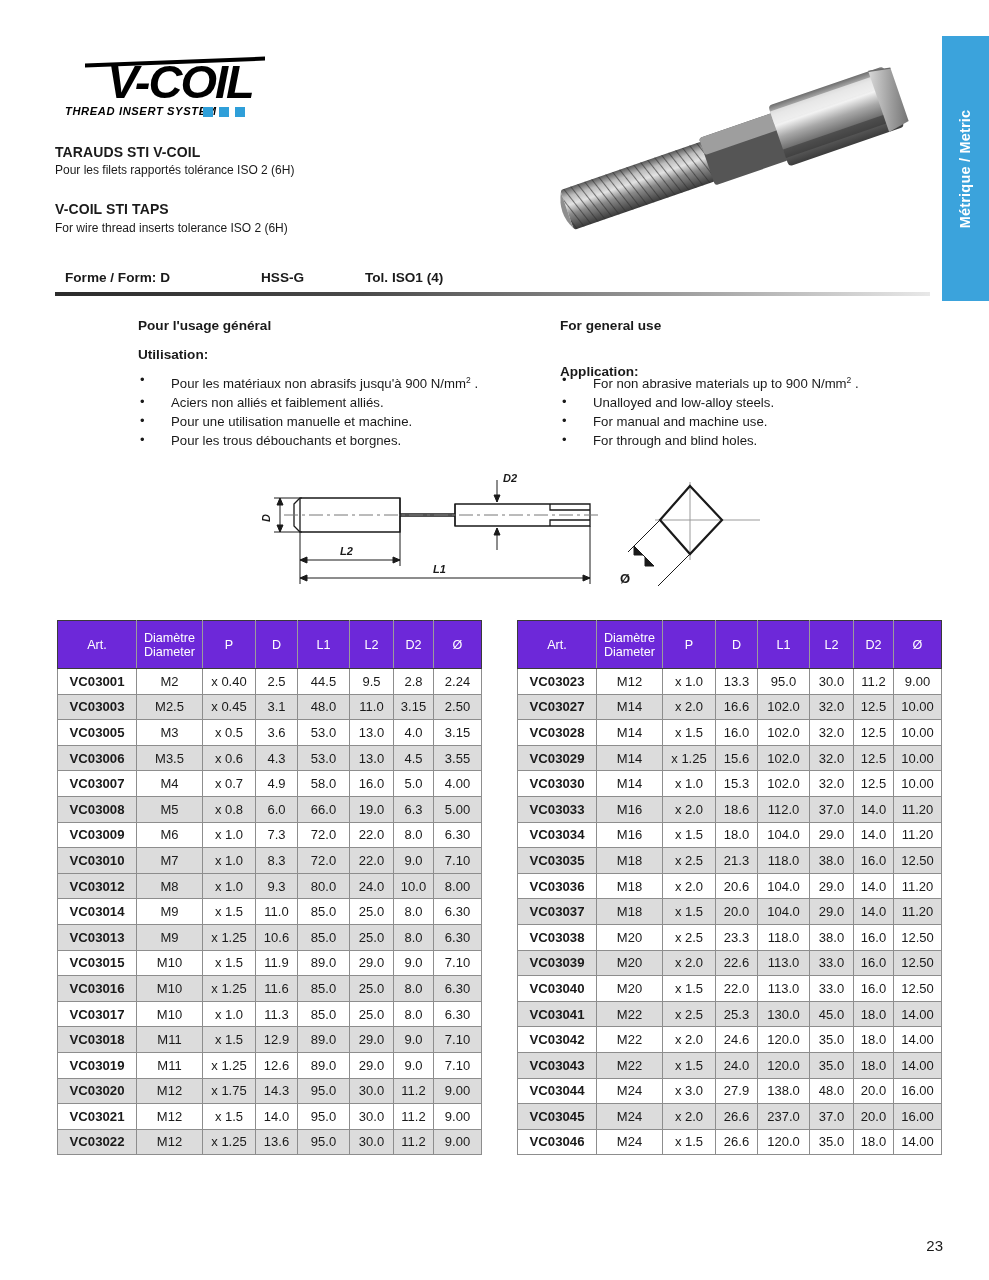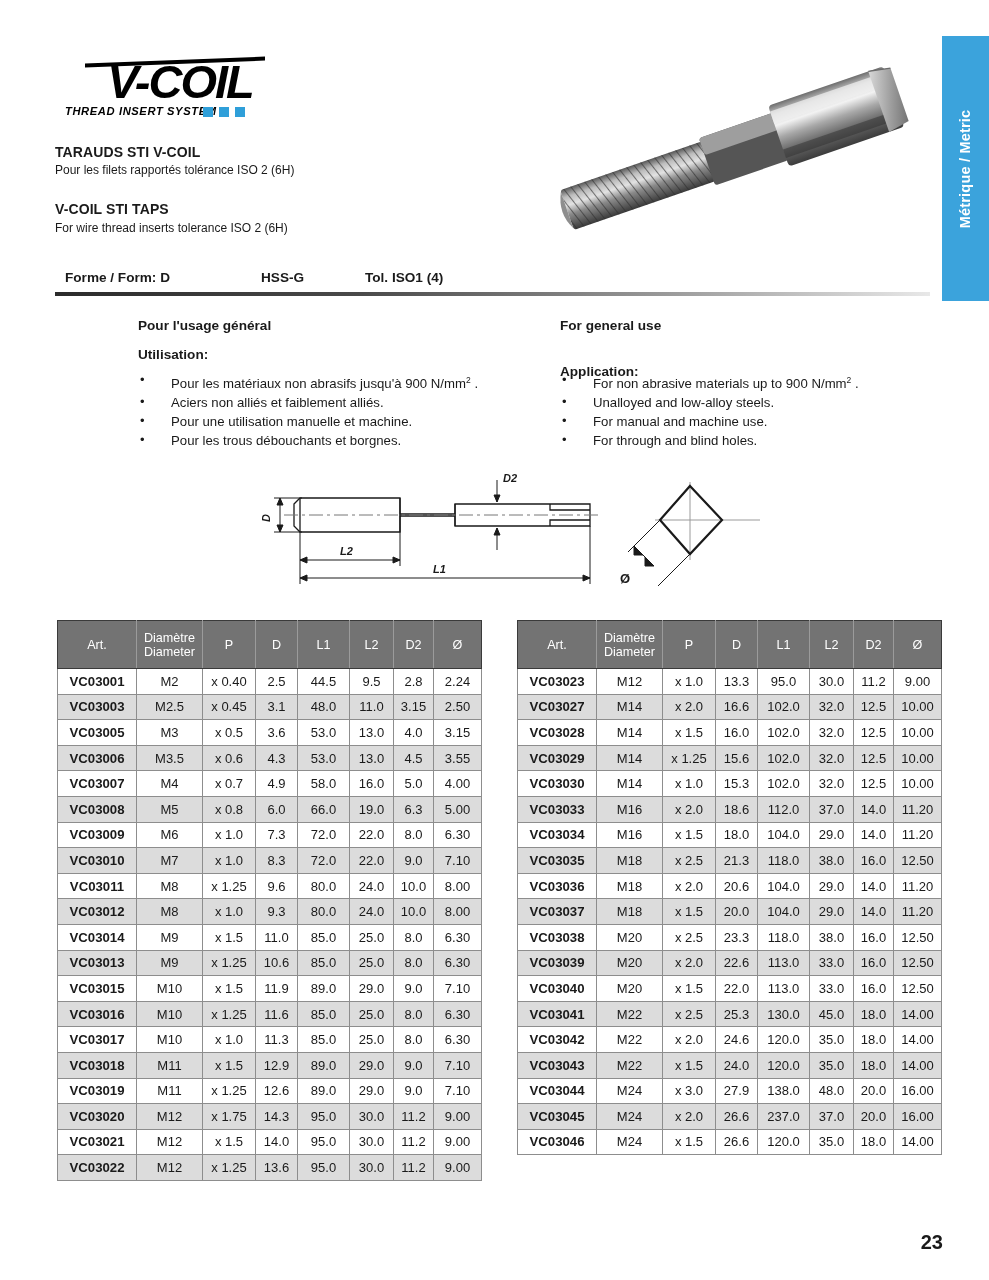--- a/index.html
+++ b/index.html
@@ -97,38 +97,38 @@
   #tbl-left  { left: 57px; top: 620px; }
   #tbl-right { left: 517px; top: 620px; }
   .tbl th, .tbl td {
     border: 1px solid #8d8d8d;
     text-align: center;
     font-size: 13px;
     height: 25.6px;
     padding: 0 2px;
   }
   .tbl thead th {
-    background: #737373; color: #ffffff;
+    background: #6d28d9; color: #ffffff;
     border: 1px solid #3a3a3a;
     border-right: 1px solid #9b9b9b;
     font-weight: normal; font-size: 12.6px;
     height: 48px; line-height: 14px;
   }
   .tbl thead th:last-child { border-right: 1px solid #3a3a3a; }
   .tbl tbody tr.odd  td { background: #ffffff; }
   .tbl tbody tr.even td { background: #dcdcdc; }
   .tbl td.art { font-weight: bold; font-size: 13.2px; }
   .c-art { width: 79px; }  .c-dia { width: 66px; }
   .c-p   { width: 53px; }  .c-d   { width: 42px; }
   .c-l1  { width: 52px; }  .c-l2  { width: 44px; }
   .c-d2  { width: 40px; }  .c-o   { width: 48px; }
 
   .pageno {
     position: absolute; right: 46px; bottom: 26px;
-    font-size: 20px; font-weight: bold;
+    font-size: 15px; font-weight: normal;
   }
 </style>
 </head>
 <body>
 
 <div class="page">
 
   <div class="side-tab">
     <span>Métrique / Metric</span>
   </div>
@@ -375,30 +375,20 @@
         <tr class="even">
           <td class="c-art art">VC03010</td>
           <td class="c-dia">M7</td>
           <td class="c-p">x 1.0</td>
           <td class="c-d">8.3</td>
           <td class="c-l1">72.0</td>
           <td class="c-l2">22.0</td>
           <td class="c-d2">9.0</td>
           <td class="c-o">7.10</td>
         </tr>
-        <tr class="odd">
-          <td class="c-art art">VC03011</td>
-          <td class="c-dia">M8</td>
-          <td class="c-p">x 1.25</td>
-          <td class="c-d">9.6</td>
-          <td class="c-l1">80.0</td>
-          <td class="c-l2">24.0</td>
-          <td class="c-d2">10.0</td>
-          <td class="c-o">8.00</td>
-        </tr>
         <tr class="even">
           <td class="c-art art">VC03012</td>
           <td class="c-dia">M8</td>
           <td class="c-p">x 1.0</td>
           <td class="c-d">9.3</td>
           <td class="c-l1">80.0</td>
           <td class="c-l2">24.0</td>
           <td class="c-d2">10.0</td>
           <td class="c-o">8.00</td>
         </tr>

